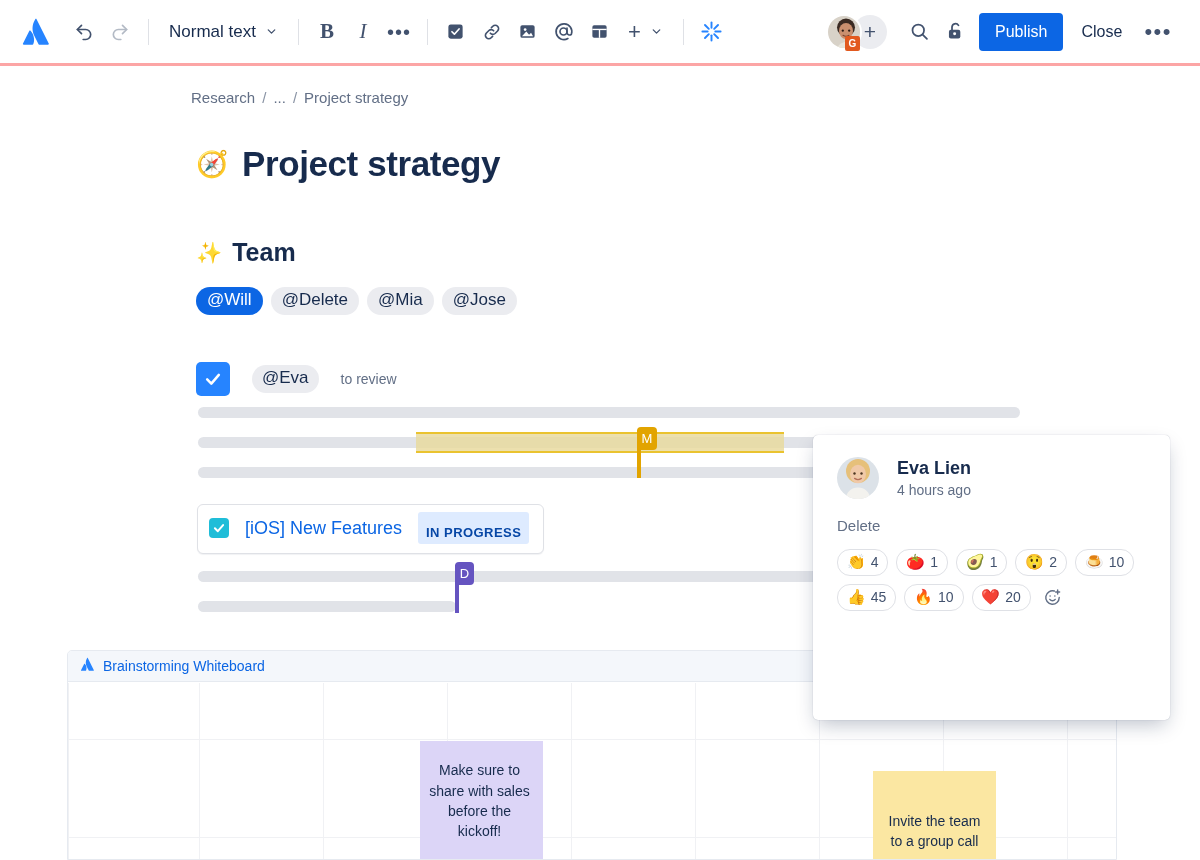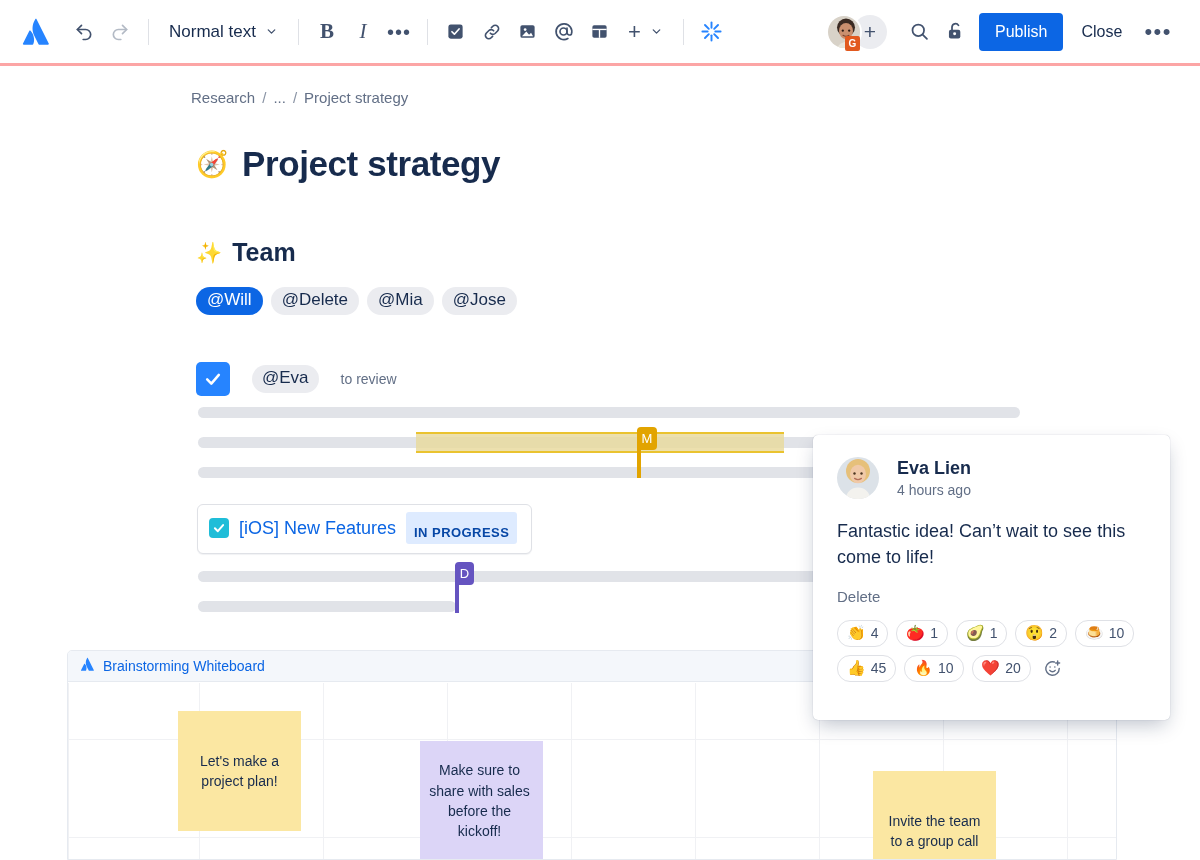--- a/index.html
+++ b/index.html
@@ -127,21 +127,21 @@
     border-top:2px solid #E7B90B; border-bottom:2px solid #E7B90B;
   }
   .cursor-stem { position:absolute; width:4px; }
   .cursor-flag {
     position:absolute; border-radius:4px; color:#fff;
     font-size:13px; display:flex; align-items:center; justify-content:center;
   }
 
   .ios-chip {
     position:absolute; left:197px; top:504px;
-    display:flex; align-items:center; gap:10px;
+    display:flex; align-items:center; gap:16px;
     border:1px solid #DFE1E6; border-radius:6px;
     background:#fff; padding:7px 14px 9px 11px; cursor:pointer;
     box-shadow:0 1px 1px rgba(9,30,66,.06);
   }
   .checkbox-cyan {
     width:20px; height:20px; border-radius:4px; background:#1FBDD8;
     display:flex; align-items:center; justify-content:center; color:#fff;
   }
   .ios-title { font-size:18px; color:#0C66E4; }
   .status-badge {
@@ -403,21 +403,20 @@
         <ellipse cx="24.5" cy="16.5" rx="1.2" ry="1.3" fill="#4A3520"></ellipse>
         <path d="M17.6 21.4q3.4 2.4 6.8 0" stroke="#B4705A" stroke-width="1.3" fill="none" stroke-linecap="round"></path>
       </svg>
     </div>
     <div>
       <div class="cc-name">Eva Lien</div>
       <div class="cc-time">4 hours ago</div>
     </div>
   </div>
 
-  <div class="cc-body">Fantastic idea! Can’t wait to see this come to life!</div>
   <div class="cc-delete">Delete</div>
 
   <div class="reactions">
     <span class="reaction">
       <span class="em">👏</span>
       <span>4</span>
     </span>
     <span class="reaction">
       <span class="em">🍅</span>
       <span>1</span>
@@ -476,18 +475,17 @@
     <div class="grid-v" style="left:255px;"></div>
     <div class="grid-v" style="left:379px;"></div>
     <div class="grid-v" style="left:503px;"></div>
     <div class="grid-v" style="left:627px;"></div>
     <div class="grid-v" style="left:751px;"></div>
     <div class="grid-v" style="left:875px;"></div>
     <div class="grid-v" style="left:999px;"></div>
     <div class="grid-h" style="top:56px;"></div>
     <div class="grid-h" style="top:154px;"></div>
 
-    <div class="note yellow" style="left:110px; top:28px; width:123px; height:120px;">Let's make a project plan!</div>
     <div class="note purple" style="left:352px; top:58px; width:123px; height:120px;padding-left:8px;">Make sure to share with sales before the kickoff!</div>
 
     <div class="note yellow" style="left:805px; top:88px; width:123px; height:120px;">Invite the team to a group call</div>
   </div>
 </div>
 
 </body></html>

